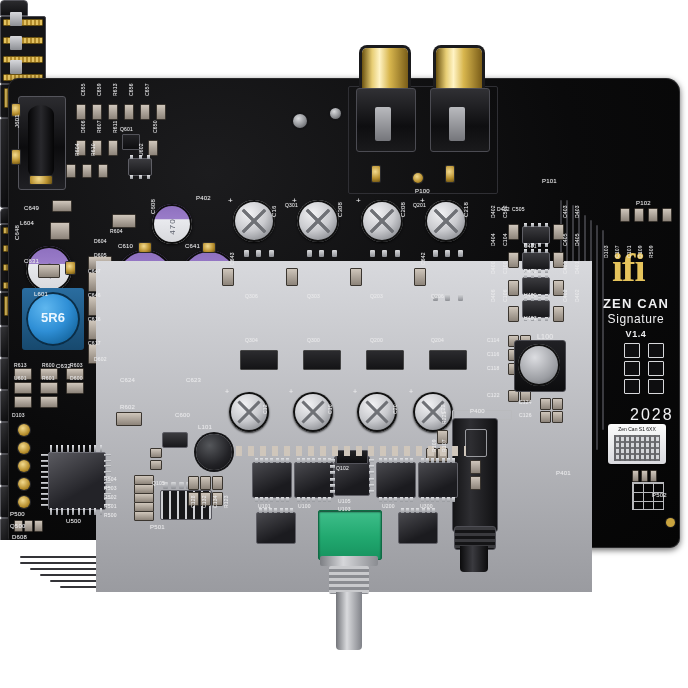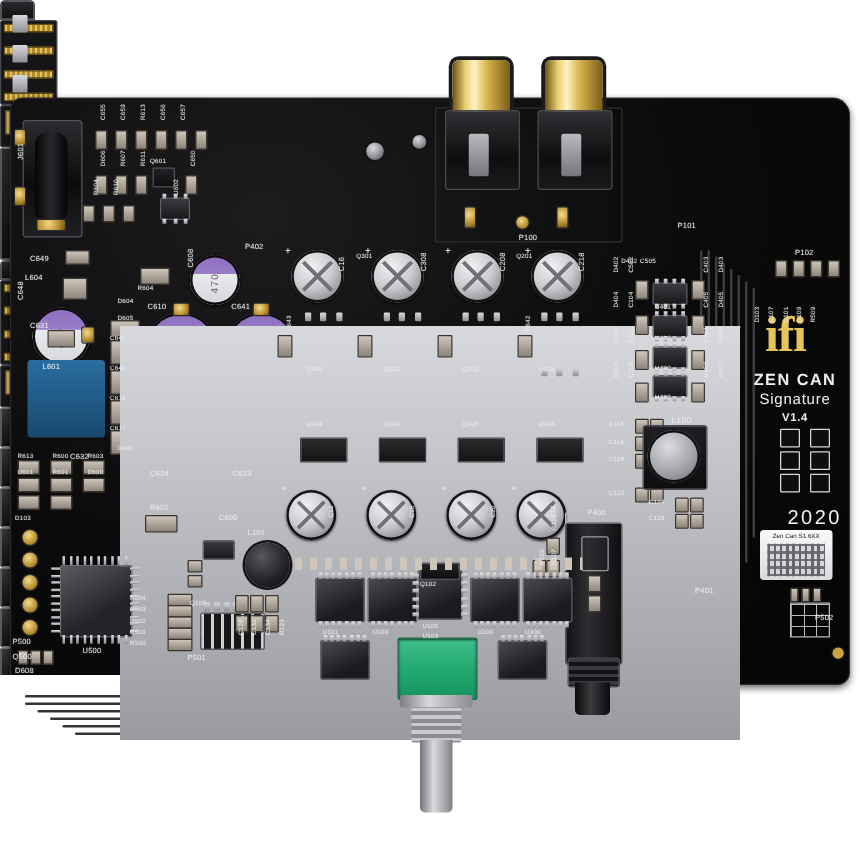--- a/index.html
+++ b/index.html
@@ -250,20 +250,23 @@
 
   <div class="part smd" style="left:52px;top:200px;width:18px;height:10px;"></div>
   <div class="part smd" style="left:50px;top:222px;width:18px;height:16px;"></div>
   <div class="pcap" style="left:26px;top:246px;width:46px;height:46px;">
       <span class="t">470</span>
     </div>
   <div class="sqpad" style="left:66px;top:262px;width:9px;height:12px;"></div>
 
   <div class="part smd" style="left:38px;top:264px;width:20px;height:12px;"></div>
   <div id="L601-sq" class="part" style="left:22px;top:288px;width:62px;height:62px;"></div>
+  <div id="L601-core" class="part" style="left:26px;top:292px;width:54px;height:54px;">
+    <span>5R6</span>
+  </div>
 
   <div class="part smd" style="left:88px;top:256px;width:22px;height:12px;"></div>
   <div class="part smd" style="left:88px;top:272px;width:22px;height:18px;"></div>
   <div class="part smd" style="left:88px;top:296px;width:22px;height:18px;"></div>
   <div class="part smd" style="left:88px;top:320px;width:22px;height:18px;"></div>
   <div class="part smd" style="left:88px;top:344px;width:22px;height:18px;"></div>
 
   <div class="part smd" style="left:14px;top:368px;width:16px;height:10px;"></div>
   <div class="part smd" style="left:40px;top:368px;width:16px;height:10px;"></div>
   <div class="part smd" style="left:66px;top:368px;width:16px;height:10px;"></div>
@@ -481,21 +484,21 @@
   <div class="brandtxt" id="brand-sig" style="left:592px;top:312px;width:88px;">Signature</div>
   <div class="brandtxt" id="brand-ver" style="left:592px;top:329px;width:88px;">V1.4</div>
 
   <div class="tpbox" style="left:624px;top:343px;width:14px;height:13px;"></div>
   <div class="tpbox" style="left:648px;top:343px;width:14px;height:13px;"></div>
   <div class="tpbox" style="left:624px;top:361px;width:14px;height:13px;"></div>
   <div class="tpbox" style="left:648px;top:361px;width:14px;height:13px;"></div>
   <div class="tpbox" style="left:624px;top:379px;width:14px;height:13px;"></div>
   <div class="tpbox" style="left:648px;top:379px;width:14px;height:13px;"></div>
 
-  <div id="date-code" style="left:630px;top:406px;">2020</div>
+  <div id="date-code" style="left:630px;top:406px;">2028</div>
 
   <div id="sticker" style="left:608px;top:424px;width:58px;height:40px;">
     <div id="sticker-text">Zen Can S1 6XX</div>
     <div id="sticker-qr"></div>
   </div>
 
   <div class="obox" style="left:452px;top:410px;width:58px;height:8px;"></div>
   <div class="jack63" style="left:452px;top:418px;">
     <div class="hous"></div>
     <div class="thread"></div>

